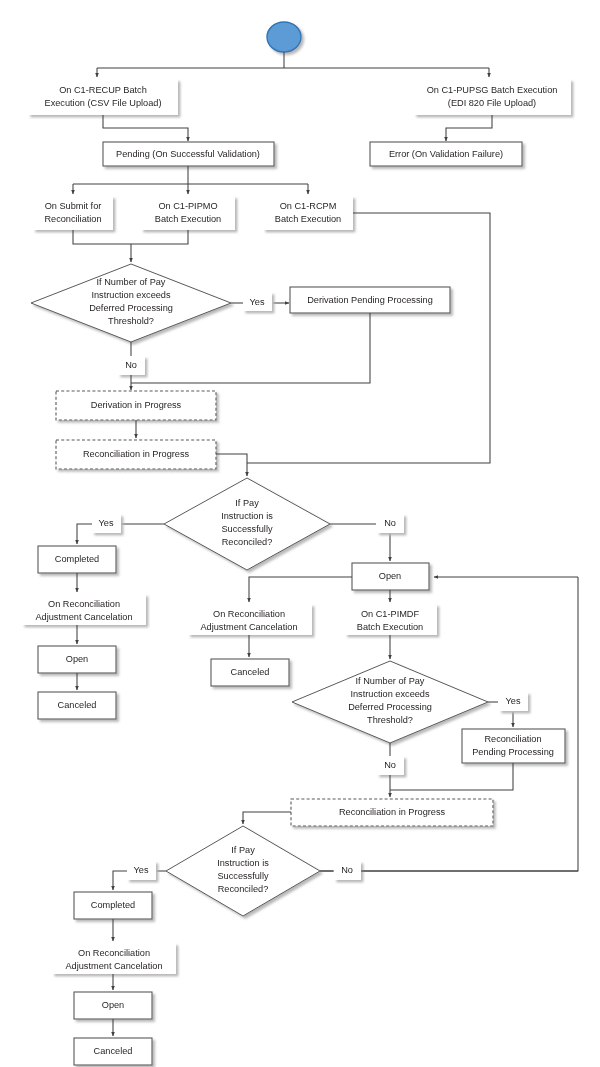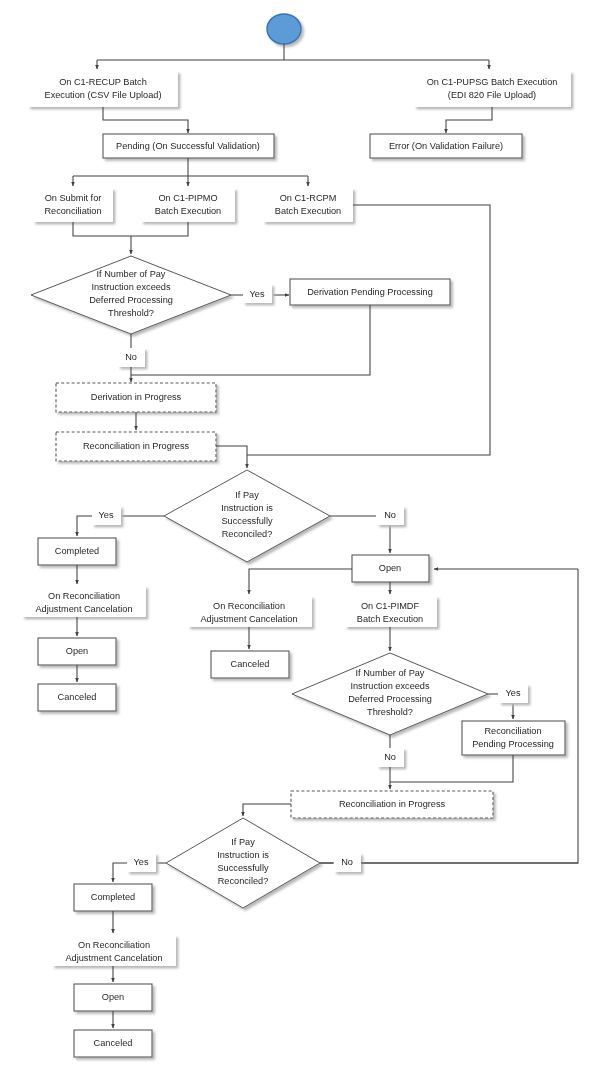--- a/index.html
+++ b/index.html
@@ -10,21 +10,21 @@
   body {
     width: 600px;
     height: 1067px;
     font-family: "Liberation Sans", sans-serif;
     position: relative;
     overflow: hidden;
   }
   #chart-root {
     position: absolute;
     left: 0;
-    top: 8px;
+    top: 16px;
     width: 600px;
     height: 1006px;
   }
   svg.flow {
     display: block;
     width: 600px;
     height: 1067px;
     background: #ffffff;
   }
   .nd-text {

